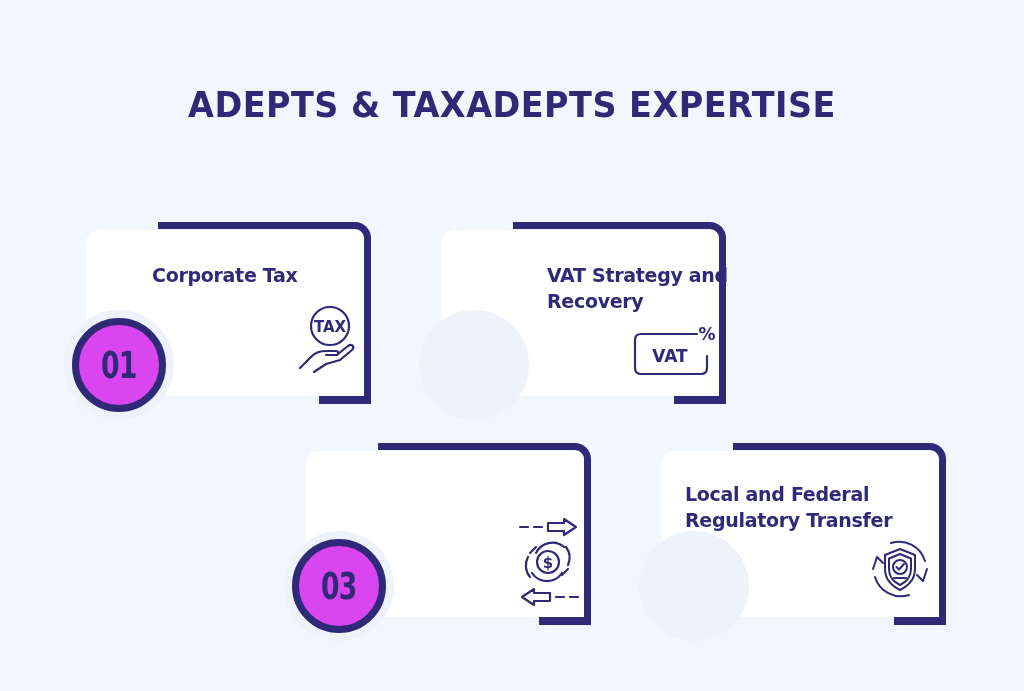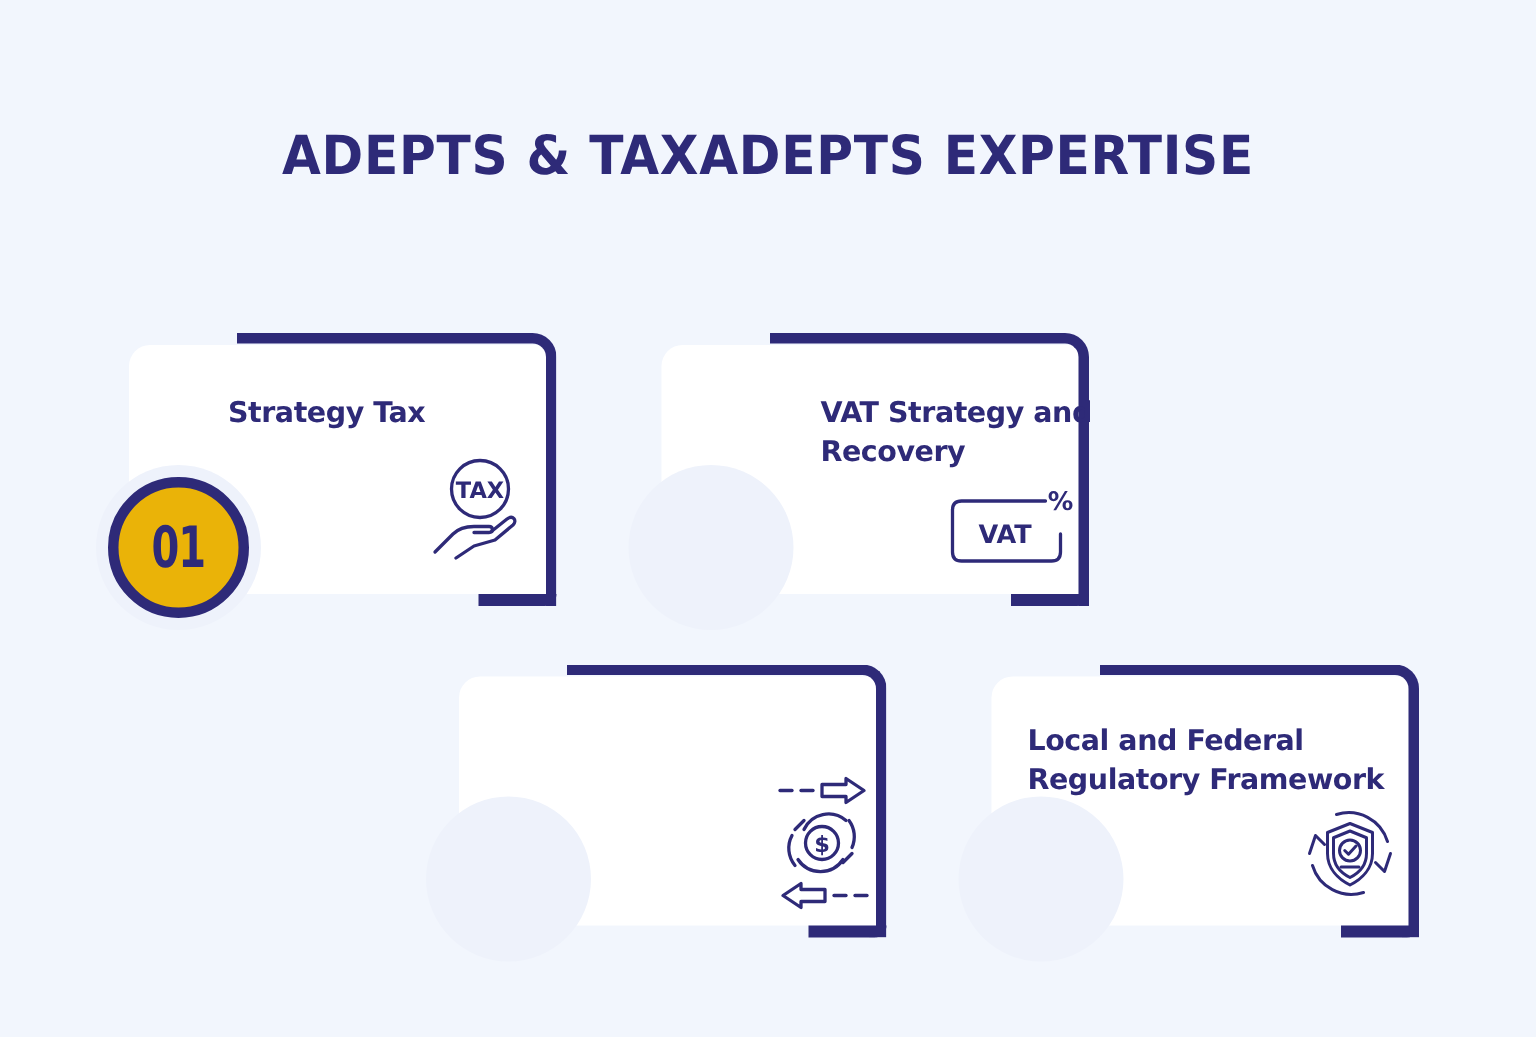--- a/index.html
+++ b/index.html
@@ -84,21 +84,21 @@
       border-radius: 50%;
       background: #eef2fb;
     }
     .card .badge {
       position: absolute;
       left: 2px;
       top: 96px;
       width: 94px;
       height: 94px;
       border-radius: 50%;
-      background: #eab308;
+      background: #d946ef;
       border: 7px solid #2e2a78;
       box-sizing: border-box;
       display: flex;
       align-items: center;
       justify-content: center;
     }
     .card .badge span {
       font-family: "DejaVu Sans Condensed", "DejaVu Sans", sans-serif;
       font-weight: bold;
       font-size: 38px;
@@ -116,22 +116,22 @@
   </style>
 </head>
 <body>
 
 <h1 class="title">ADEPTS &amp; TAXADEPTS EXPERTISE</h1>
 
 <div class="card" style="left:70px; top:222px;">
   <div class="panel"></div>
   <div class="frame"></div>
   <div class="bottom-bar"></div>
-  <div class="heading" style="top:40px;">Strategy Tax</div>
-  <div class="icon" style="left:216px; top:82px;">
+  <div class="heading" style="top:40px;">Corporate Tax</div>
+  <div class="icon" style="left:226px; top:82px;">
     <svg width="62" height="72" viewBox="0 0 62 72" fill="none" stroke="#2e2a78" stroke-width="2.2" stroke-linecap="round" stroke-linejoin="round">
       <circle cx="34" cy="22" r="19"></circle>
       <text x="34" y="28" text-anchor="middle" font-family="DejaVu Sans, sans-serif" font-size="15" font-weight="bold" fill="#2e2a78" stroke="none">TAX</text>
       <path d="M4 64 L16 52 C20 48 24 47 30 47 L40 47 C43 47 43 51 40 51 L30 51"></path>
       <path d="M18 68 L30 60 L44 56 L56 46 C59 43 56 39 52 42 L42 50"></path>
     </svg>
   </div>
   <div class="badge-halo"></div>
   <div class="badge">
     <span>01</span>
@@ -169,27 +169,30 @@
       <path d="M50 30 A18 18 0 0 1 52 48"></path>
       <path d="M14 60 A18 18 0 0 1 12 40"></path>
       <circle cx="32" cy="45" r="11"></circle>
       <text x="32" y="51" text-anchor="middle" font-family="DejaVu Sans, sans-serif" font-size="15" font-weight="bold" fill="#2e2a78" stroke="none">$</text>
       <path d="M34 76 L18 76 L18 72 L6 80 L18 88 L18 84 L34 84 Z"></path>
       <line x1="40" y1="80" x2="48" y2="80"></line>
       <line x1="54" y1="80" x2="62" y2="80"></line>
     </svg>
   </div>
   <div class="badge-halo"></div>
+  <div class="badge">
+    <span>03</span>
+  </div>
 </div>
 
 <div class="card" style="left:645px; top:443px;">
   <div class="panel"></div>
   <div class="frame"></div>
   <div class="bottom-bar"></div>
-  <div class="heading" style="left:40px; top:38px; width:260px;">Local and Federal Regulatory Framework</div>
+  <div class="heading" style="left:40px; top:38px; width:260px;">Local and Federal Regulatory Transfer</div>
   <div class="icon" style="left:224px; top:96px;">
     <svg width="62" height="60" viewBox="0 0 62 60" fill="none" stroke="#2e2a78" stroke-width="2" stroke-linecap="round" stroke-linejoin="round">
       <path d="M22 4 A27 27 0 0 1 56 22"></path>
       <path d="M58 30 L54 42 L48 36"></path>
       <path d="M40 56 A27 27 0 0 1 6 38"></path>
       <path d="M4 30 L8 18 L14 24"></path>
       <path d="M31 10 L46 16 L46 30 C46 40 39 47 31 51 C23 47 16 40 16 30 L16 16 Z"></path>
       <path d="M31 15 L42 19.5 L42 30 C42 38 37 43 31 46 C25 43 20 38 20 30 L20 19.5 Z"></path>
       <circle cx="31" cy="28" r="7"></circle>
       <path d="M27.5 28 L30 30.5 L35 25"></path>

